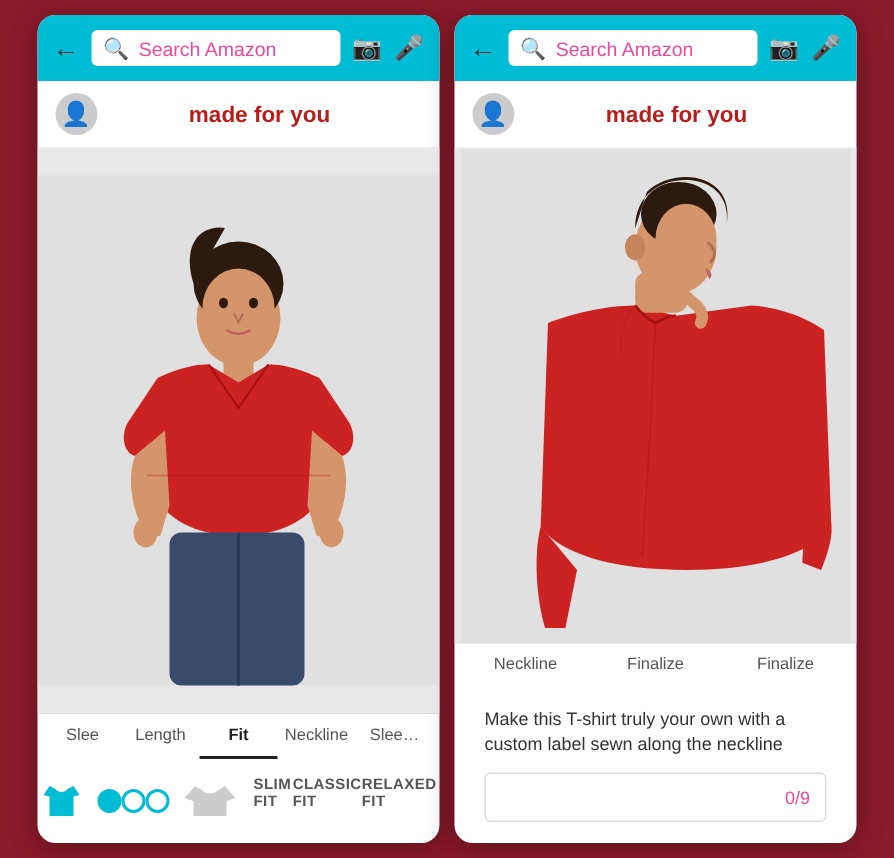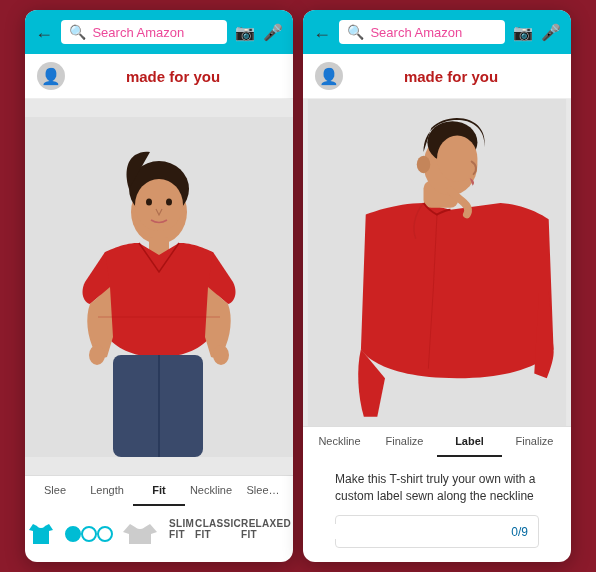--- a/index.html
+++ b/index.html
@@ -168,41 +168,41 @@
       background: #00BCD4;
     }
     .fit-label-row {
       display: flex;
       justify-content: space-between;
       width: 100%;
       padding: 0 2px;
     }
     
     .label-panel {
-      padding: 14px 32px;
+      padding: 14px 20px;
       display: flex;
       flex-direction: column;
       gap: 10px;
     }
     .label-description {
       font-size: 12px;
       color: #333;
       line-height: 1.4;
     }
     .label-input-wrap {
       border: 1px solid #ddd;
       border-radius: 4px;
       padding: 8px 10px;
       display: flex;
       justify-content: flex-end;
       align-items: center;
     }
     .label-counter {
       font-size: 12px;
-      color: #0369a1;
+      color: #ec4899;
     }
 
     
     .model-canvas {
       width: 100%;
       height: 100%;
     }
   </style>
 </head>
 <body>
@@ -362,21 +362,20 @@
 
         <path d="M134 120 L130 200 L125 280" stroke="#AA1111" stroke-width="1" fill="none" opacity="0.4"></path>
 
         <path d="M120 108 C110 120, 108 135, 112 145" fill="none" stroke="#BB2020" stroke-width="1.5" opacity="0.6"></path>
       </svg>
     </div>
 
     <div class="tabs-nav">
       <div class="tab-item">Neckline</div>
       <div class="tab-item">Finalize</div>
-      <div class="tab-item active">Label</div>
       <div class="tab-item">Finalize</div>
     </div>
 
     <div class="label-panel">
       <p class="label-description">Make this T-shirt truly your own with a custom label sewn along the neckline</p>
       <div class="label-input-wrap">
         <input type="text" style="border: none; outline: none; flex: 1 1 0%; font-size: 13px;" placeholder="">
         <span class="label-counter">0/9</span>
       </div>
     </div>

